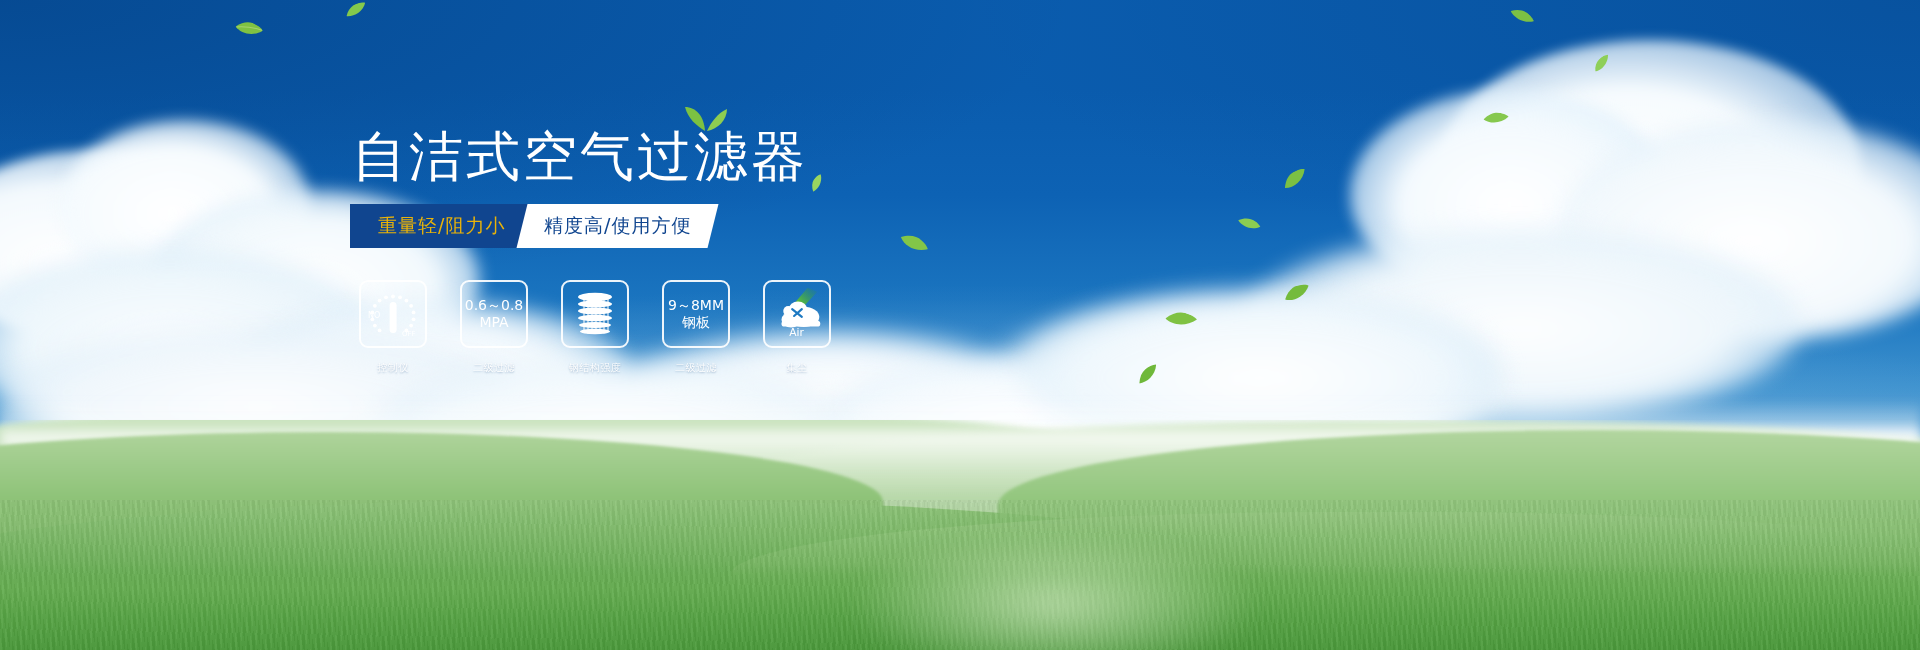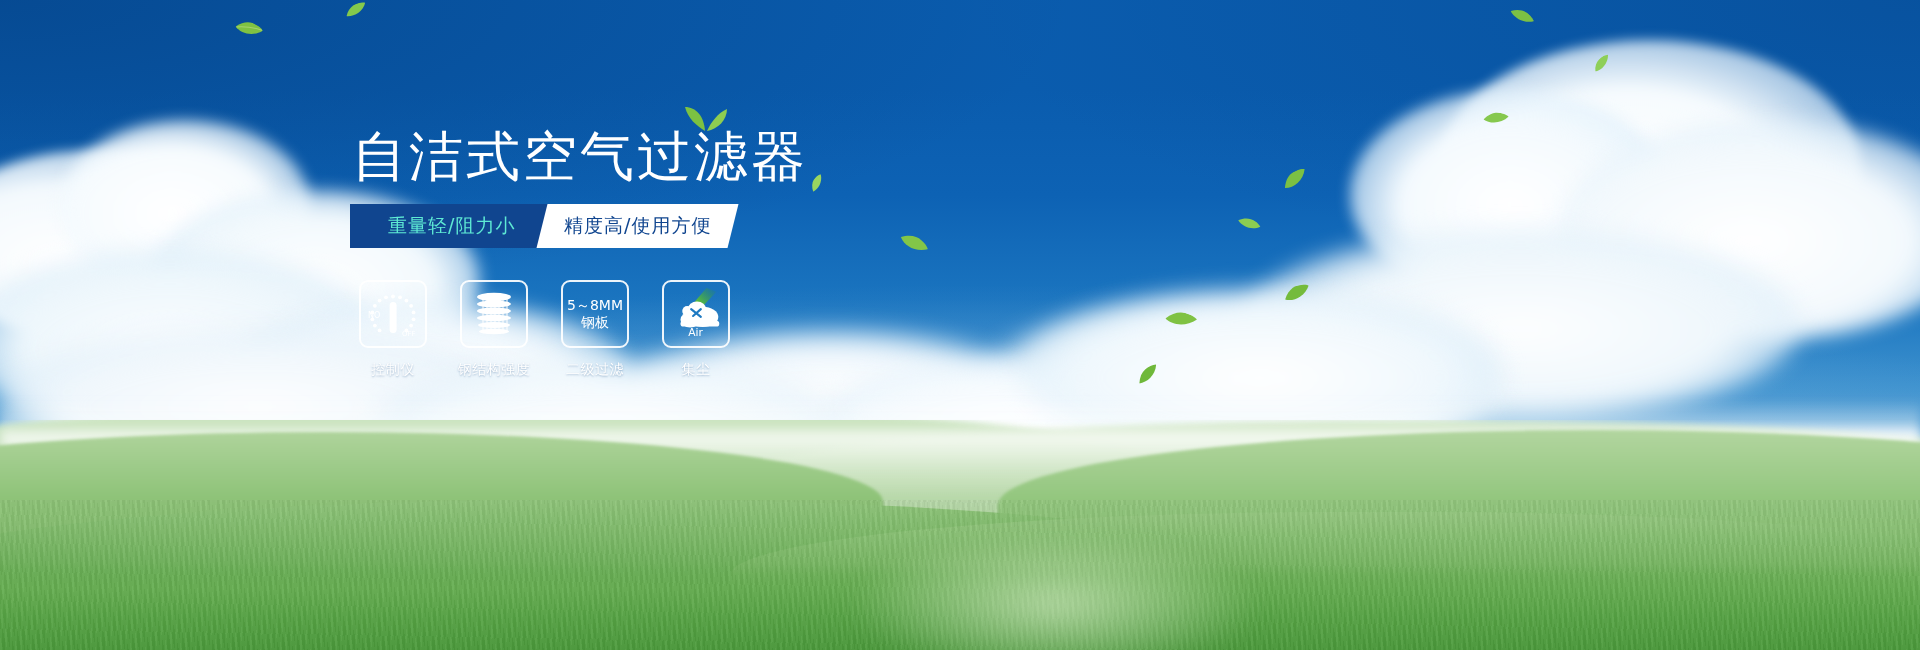--- a/index.html
+++ b/index.html
@@ -125,37 +125,37 @@
     font-family:"DejaVu Sans","Liberation Sans",sans-serif;
     font-weight:400;
   }
 
   .taglist{position:absolute;left:350px;top:192px;display:flex;height:44px;}
   .tag{
     display:flex;align-items:center;justify-content:center;
     font-size:19px;letter-spacing:1px;white-space:nowrap;
     font-family:"DejaVu Sans","Liberation Sans",sans-serif;
   }
-  .tag-dark{background:#10458f;color:#5eead4;padding:0 38px;}
+  .tag-dark{background:#10458f;color:#eab308;padding:0 28px;}
   .tag-skew{
     background:#ffffff;color:#10458f;padding:0 22px;
     transform:skewX(-14deg);margin-left:-11px;
   }
   .tag-skew > span{transform:skewX(14deg);display:block;}
 
   .features{position:absolute;left:358px;top:268px;display:flex;gap:31px;}
   .feature{width:70px;display:flex;flex-direction:column;align-items:center;}
   .fbox{
     width:68px;height:68px;border:2px solid rgba(255,255,255,.92);
     border-radius:9px;display:flex;align-items:center;justify-content:center;
     position:relative;overflow:hidden;box-sizing:border-box;
   }
   .fbox svg{display:block;}
   .fcap{
-    margin-top:13px;font-size:14px;color:#ffffff;white-space:nowrap;
+    margin-top:13px;font-size:10px;color:#ffffff;white-space:nowrap;
     letter-spacing:.5px;text-shadow:0 1px 2px rgba(10,60,120,.35);
     font-family:"DejaVu Sans","Liberation Sans",sans-serif;
   }
   .ftext{
     color:#fff;text-align:center;line-height:1.22;font-size:14px;
     font-family:"DejaVu Sans","Liberation Sans",sans-serif;
   }
   .ftext .l2{font-size:14px;}
 </style>
 </head>
@@ -300,20 +300,29 @@
                 <circle cx="17.6" cy="47.4" r="1.9"></circle>
               <rect x="27.6" y="19" width="7" height="31" rx="3.5"></rect>
             </g>
             <text x="6" y="35" fill="#ffffff" font-size="8" font-family="'DejaVu Sans',sans-serif">NO</text>
             <text x="40" y="53" fill="#ffffff" font-size="7" font-family="'DejaVu Sans',sans-serif">OFF</text>
           </svg>
         </div>
         <div class="fcap">控制仪</div>
       </div>
 
+      <div class="feature">
+        <div class="fbox">
+          <div class="ftext">
+            <div>0.6～0.8</div>
+            <div class="l2">MPA</div>
+          </div>
+        </div>
+        <div class="fcap">二级过滤</div>
+      </div>
 
       <div class="feature">
         <div class="fbox">
           <svg width="58" height="58" viewBox="0 0 58 58">
             <g fill="#ffffff">
               <ellipse cx="29" cy="12" rx="17" ry="4.2"></ellipse>
               <ellipse cx="29" cy="19" rx="17" ry="3.6"></ellipse>
               <ellipse cx="29" cy="26" rx="17" ry="3.4"></ellipse>
               <ellipse cx="29" cy="33" rx="17" ry="3.2"></ellipse>
               <ellipse cx="29" cy="40" rx="16" ry="3"></ellipse>
@@ -329,21 +338,21 @@
               <line x1="42" y1="10" x2="42" y2="47"></line>
             </g>
           </svg>
         </div>
         <div class="fcap">钢结构强度</div>
       </div>
 
       <div class="feature">
         <div class="fbox">
           <div class="ftext">
-            <div>5～8MM</div>
+            <div>9～8MM</div>
             <div class="l2">钢板</div>
           </div>
         </div>
         <div class="fcap">二级过滤</div>
       </div>
 
       <div class="feature">
         <div class="fbox">
           <svg width="66" height="66" viewBox="0 0 66 66">
             <defs>

